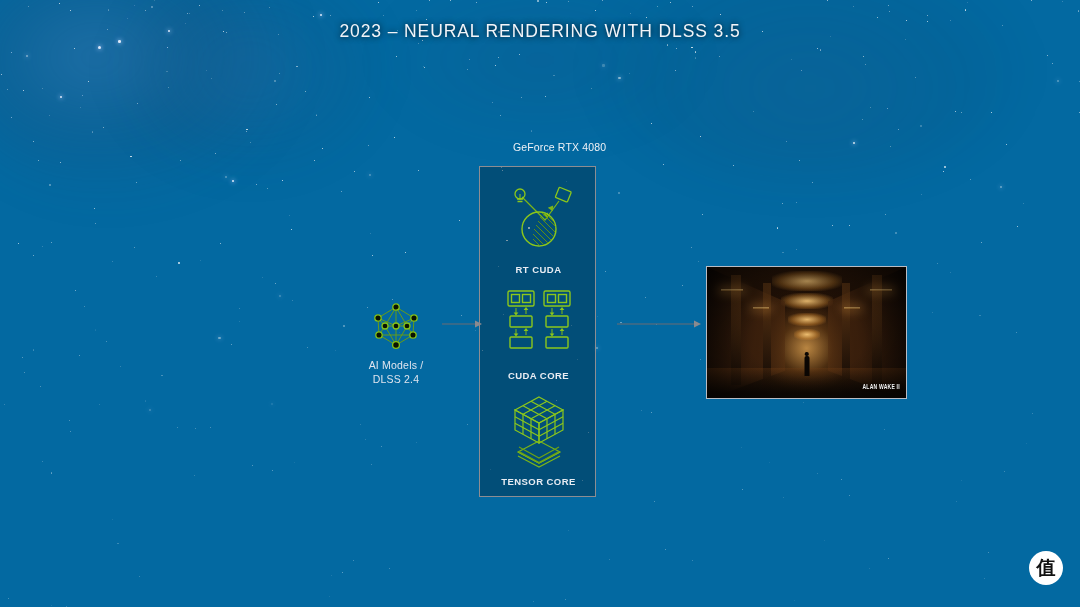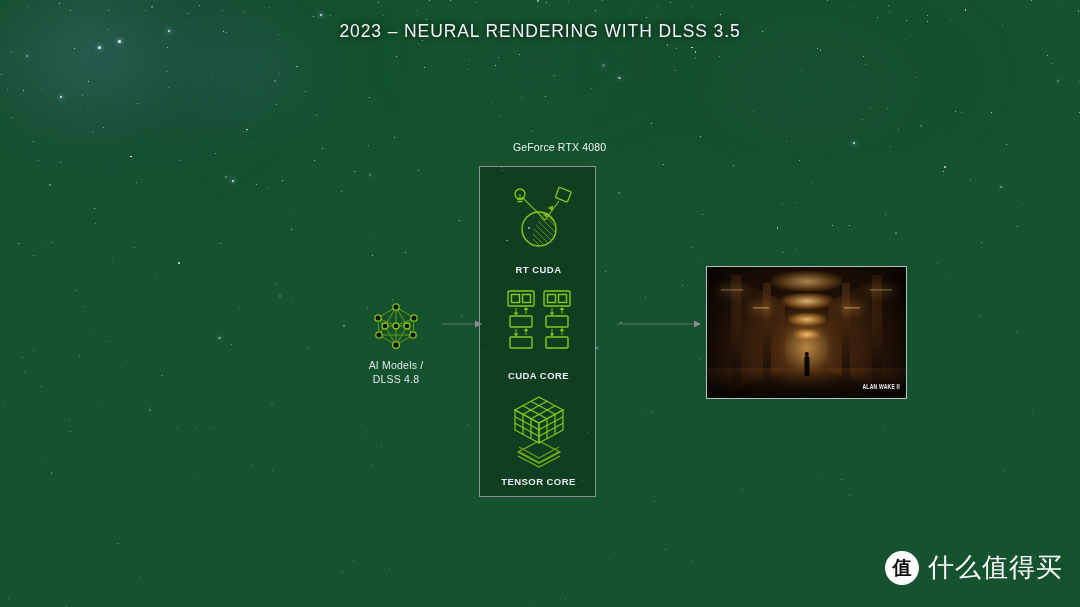--- a/index.html
+++ b/index.html
@@ -4,21 +4,21 @@
 <style>
   html, body {
     margin: 0;
     padding: 0;
     background: #000;
   }
   #stage {
     position: relative;
     width: 1080px;
     height: 607px;
-    background: #14532d;
+    background: #0369a1;
     overflow: hidden;
     font-family: "Liberation Sans", sans-serif;
     -webkit-font-smoothing: antialiased;
   }
 
   
   #starfield {
     position: absolute;
     inset: 0;
     z-index: 0;
@@ -651,21 +651,21 @@
         <circle cx="46" cy="16" r="3.2"></circle>
         <circle cx="17" cy="24" r="3"></circle>
         <circle cx="28" cy="24" r="3"></circle>
         <circle cx="39" cy="24" r="3"></circle>
         <circle cx="11" cy="33" r="3.2"></circle>
         <circle cx="45" cy="33" r="3.2"></circle>
         <circle cx="28" cy="43" r="3.4"></circle>
       </g>
     </svg>
     <div class="caption">AI Models /
-DLSS 4.8</div>
+DLSS 2.4</div>
   </div>
 
   <svg class="arrow" style="left:442px; top:318px;" width="40" height="12" viewBox="0 0 40 12">
     <line x1="0" y1="6" x2="33" y2="6" stroke="#6d6d72" stroke-width="1"></line>
     <polygon points="33,2.6 40,6 33,9.4" fill="#8a8a8f"></polygon>
   </svg>
 
   <div id="gpu-title">GeForce RTX 4080</div>
   <div id="gpu-card">
 
@@ -813,16 +813,15 @@
 
     <div class="floor"></div>
     <div class="figure"></div>
     <div class="vignette"></div>
 
     <div id="game-logo">ALAN WAKE II</div>
   </div>
 
   <div id="watermark">
     <div id="wm-badge">值</div>
-    <div id="wm-text">什么值得买</div>
   </div>
 
 </div>
 
 </body></html>

